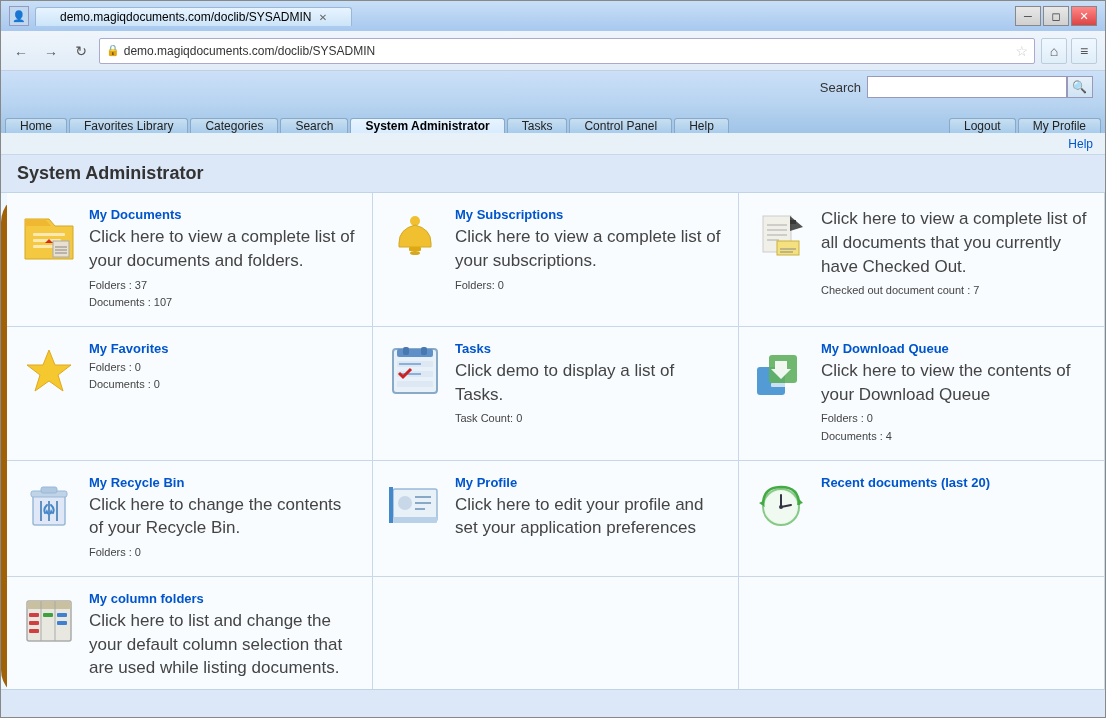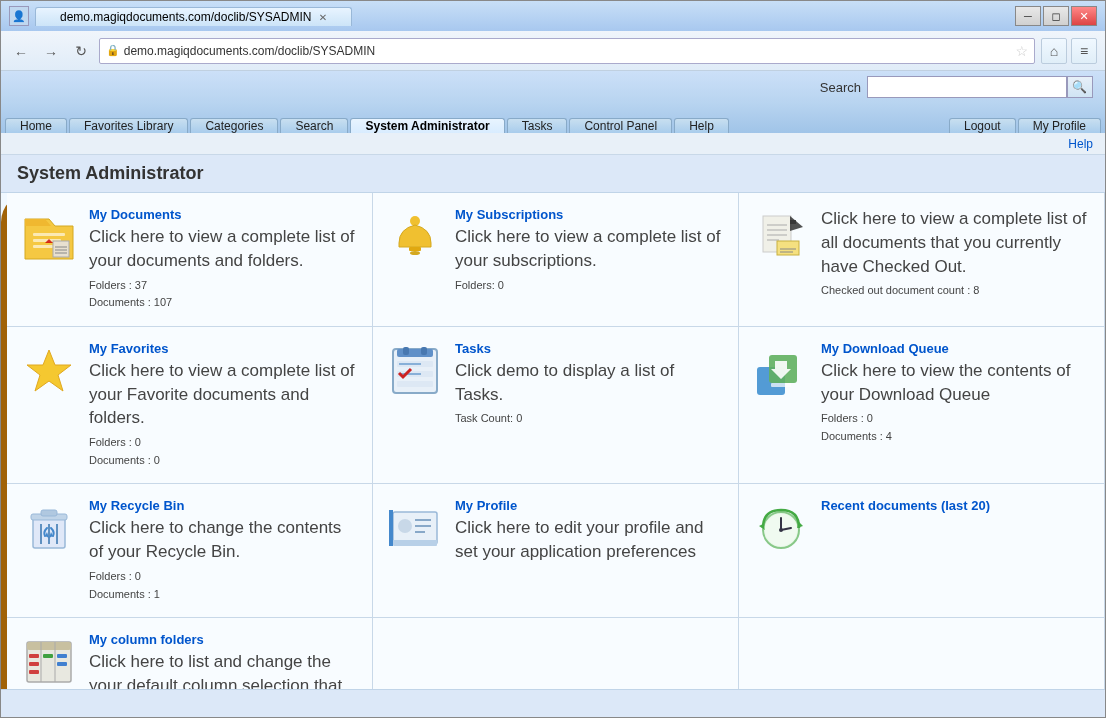--- a/index.html
+++ b/index.html
@@ -187,34 +187,33 @@
             <line x1="25" y1="38" x2="41" y2="38" stroke="#888" stroke-width="1"></line>
             <line x1="25" y1="41" x2="38" y2="41" stroke="#888" stroke-width="1"></line>
 
             <polygon points="35,5 48,16 35,20" fill="#333" opacity="0.85"></polygon>
             <rect x="35" y="9" width="6" height="4" fill="#333" opacity="0.85"></rect>
           </svg>
         </div>
         <div class="grid-text">
           <div class="grid-desc">Click here to view a complete list of all documents that you currently have Checked Out.</div>
           <div class="grid-stats">
-            <div>Checked out document count : 8</div>
+            <div>Checked out document count : 7</div>
           </div>
         </div>
       </div>
 
       <div class="grid-item">
         <div class="grid-icon">
           <svg class="svg-icon" viewBox="0 0 52 52">
             <polygon points="26,5 32,20 48,20 35,30 40,46 26,36 12,46 17,30 4,20 20,20" fill="#f5c830" stroke="#e0a820" stroke-width="1"></polygon>
           </svg>
         </div>
         <div class="grid-text">
           <div class="grid-title">My Favorites</div>
-          <div class="grid-desc">Click here to view a complete list of your Favorite documents and folders.</div>
           <div class="grid-stats">
             <div>Folders : 0</div>
             <div>Documents : 0</div>
           </div>
         </div>
       </div>
 
       <div class="grid-item">
         <div class="grid-icon">
           <svg class="svg-icon" viewBox="0 0 52 52">
@@ -276,21 +275,20 @@
             <path d="M28,26 Q32,30 30,34" fill="none" stroke="#4488cc" stroke-width="2" stroke-linecap="round"></path>
             <path d="M22,34 L26,36 L24,30" fill="#4488cc"></path>
             <path d="M30,34 L26,36 L28,30" fill="#4488cc"></path>
           </svg>
         </div>
         <div class="grid-text">
           <div class="grid-title">My Recycle Bin</div>
           <div class="grid-desc">Click here to change the contents of your Recycle Bin.</div>
           <div class="grid-stats">
             <div>Folders : 0</div>
-            <div>Documents : 1</div>
           </div>
         </div>
       </div>
 
       <div class="grid-item">
         <div class="grid-icon">
           <svg class="svg-icon" viewBox="0 0 52 52">
             <rect x="4" y="10" width="44" height="32" rx="2" fill="#e8f0f8" stroke="#99b8d8" stroke-width="1.5"></rect>
             <circle cx="16" cy="24" r="7" fill="#c8d8e8"></circle>
             <line x1="26" y1="18" x2="42" y2="18" stroke="#88a8c8" stroke-width="2"></line>

